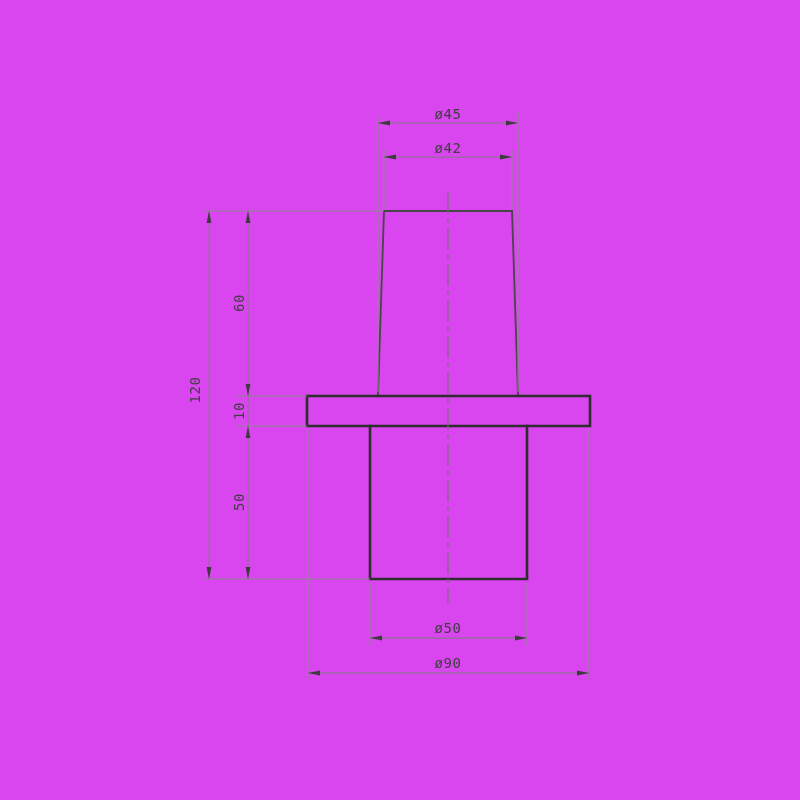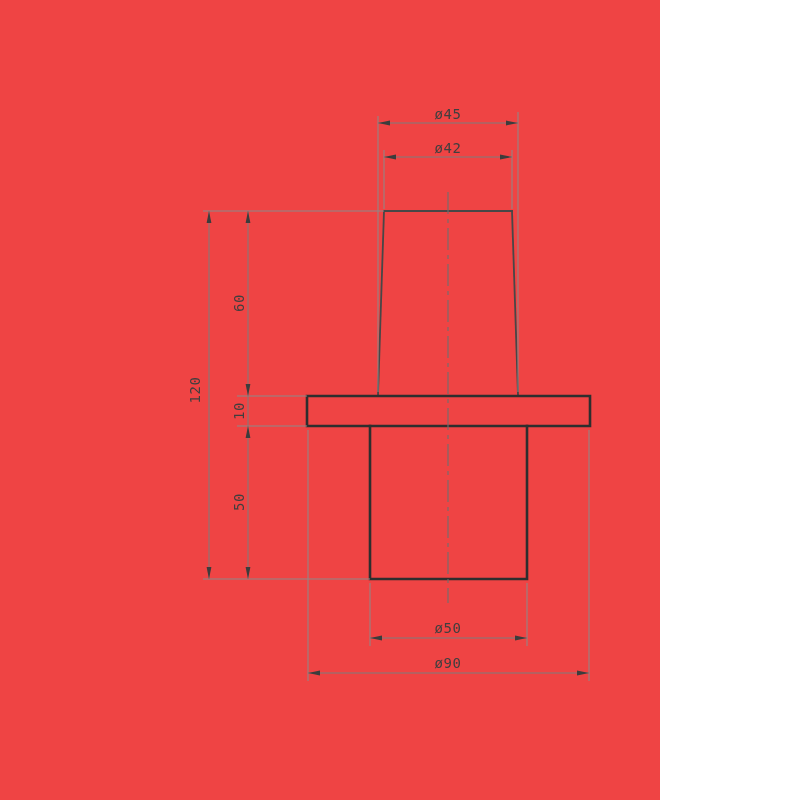--- a/index.html
+++ b/index.html
@@ -5,23 +5,23 @@
   html, body {
     margin: 0;
     padding: 0;
     width: 800px;
     height: 800px;
     background: #ffffff;
     overflow: hidden;
   }
   .stage {
     position: relative;
-    width: 660px;
+    width: 800px;
     height: 800px;
-    background: #ef4444;
+    background: #d946ef;
   }
   svg { display: block; }
   
   .outline-heavy {
     stroke: #2e2e2e;
     stroke-width: 2.6;
     fill: none;
     stroke-linecap: square;
   }
   .outline-medium {

